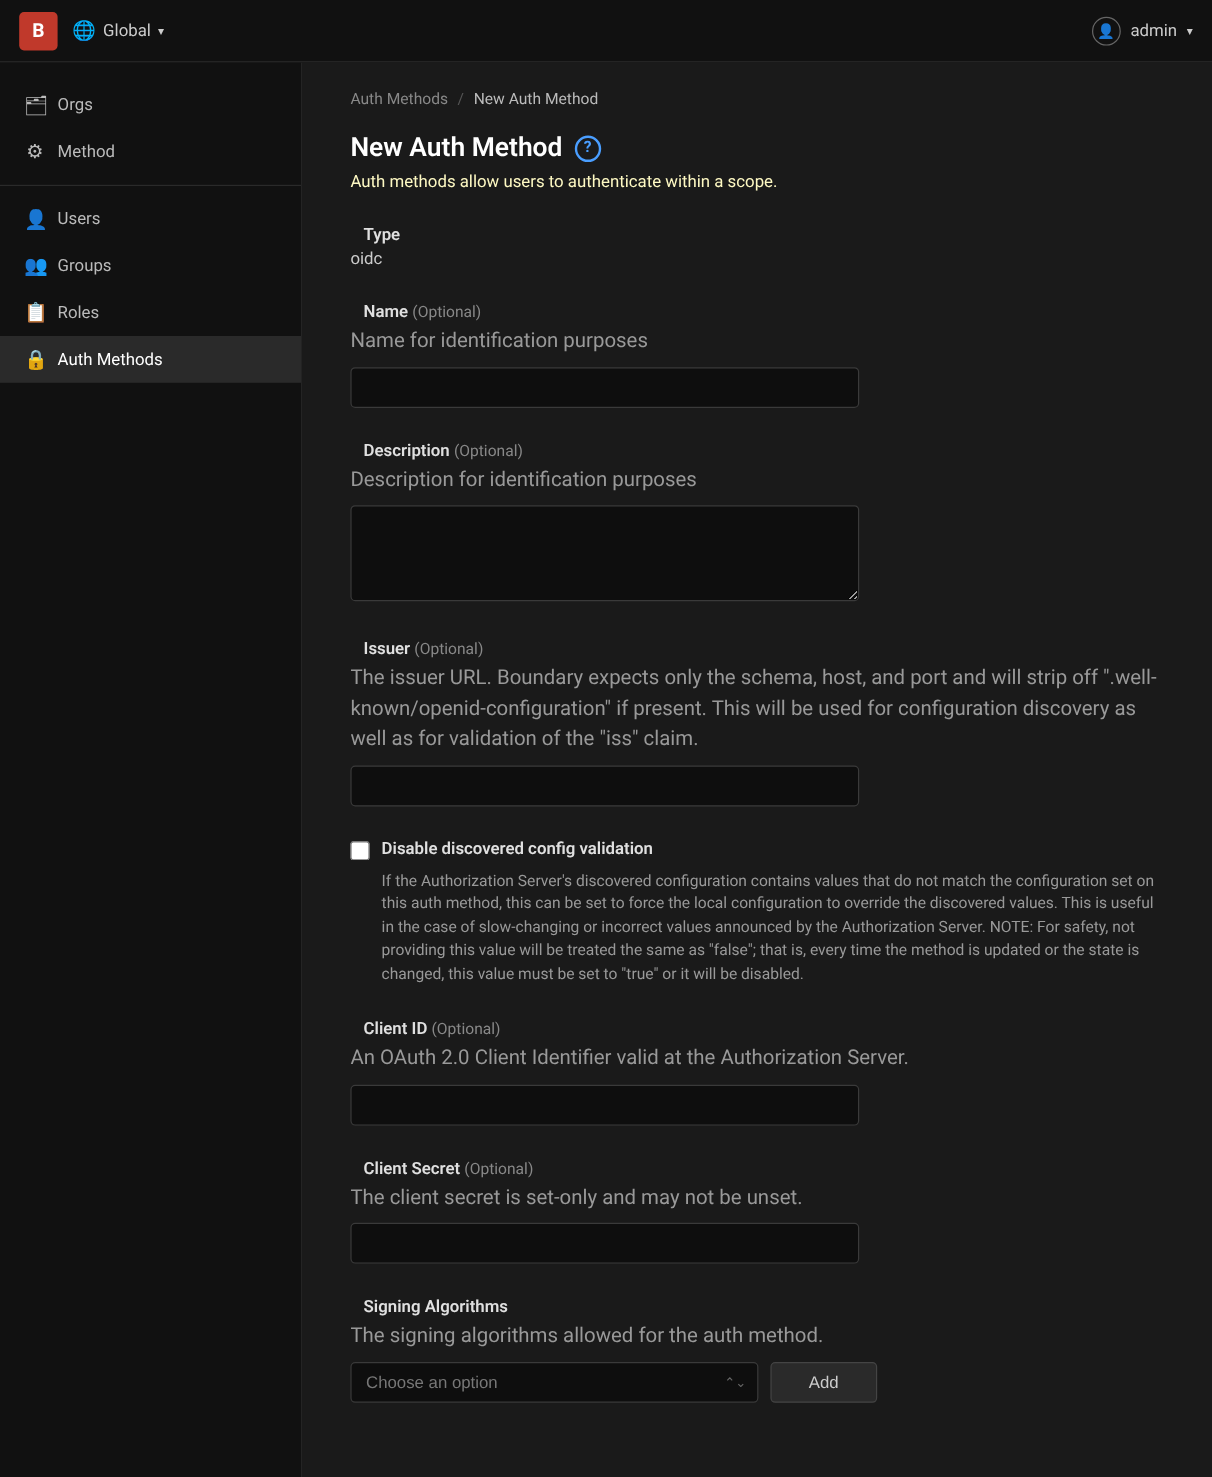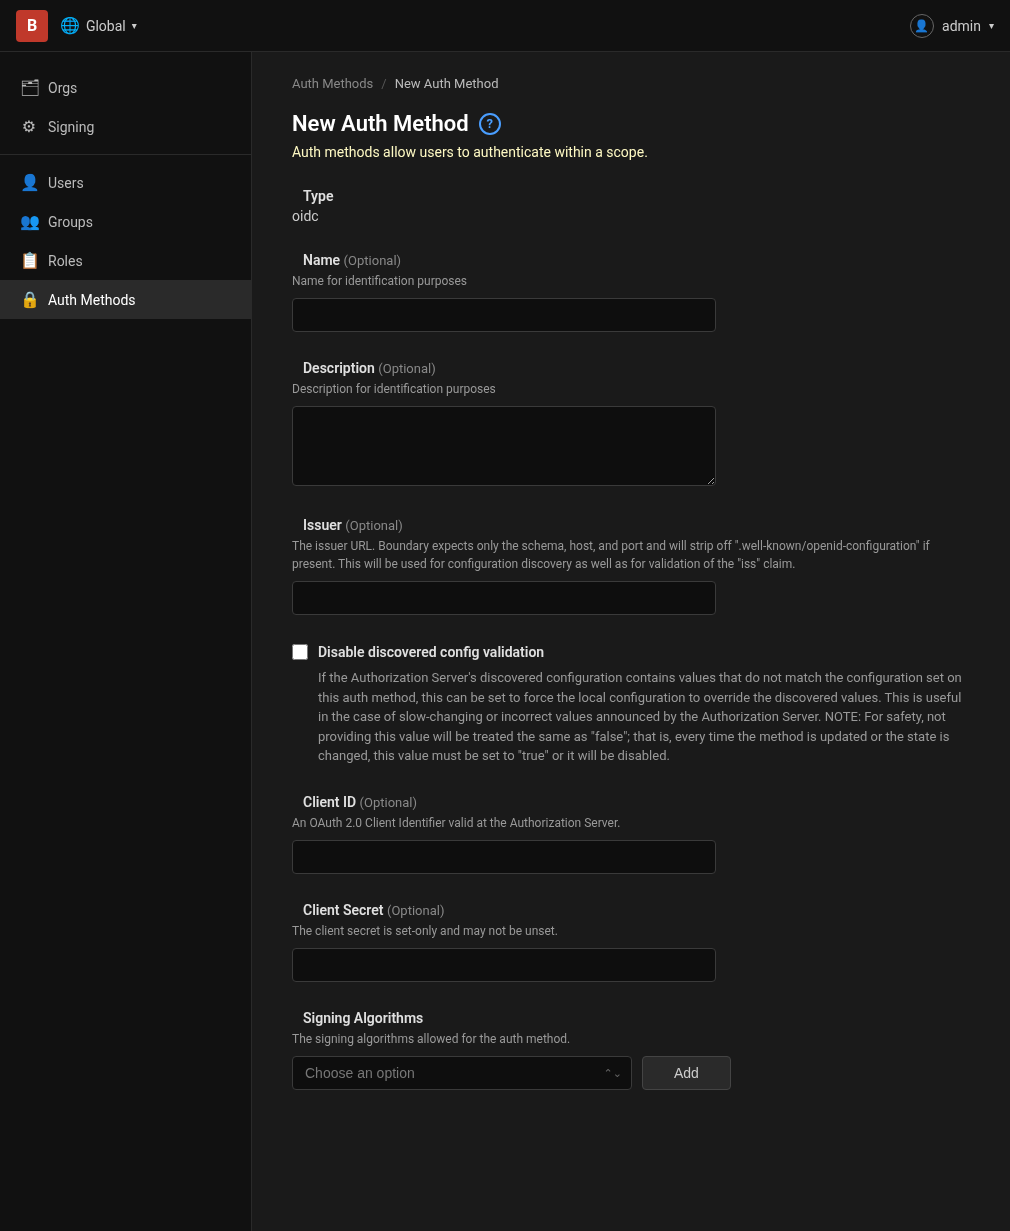--- a/index.html
+++ b/index.html
@@ -183,21 +183,21 @@
       margin-bottom: 4px;
       margin-left: 11px;
     }
     .field-value-static {
       color: #ccc;
       font-size: 14px;
       margin-top: 2px;
     }
     .field-description {
       color: #999;
-      font-size: 12px;
+      font-size: 17px;
       margin-bottom: 8px;
       line-height: 1.5;
     }
 
     
     .text-input {
       width: 424px;
       background: #0e0e0e;
       border: 1px solid #3a3a3a;
       border-radius: 4px;
@@ -315,21 +315,21 @@
 
 <div class="main-layout">
 
   <nav class="sidebar">
     <div class="sidebar-item">
       <span class="sidebar-icon">🗂</span>
       <span>Orgs</span>
     </div>
     <div class="sidebar-item">
       <span class="sidebar-icon">⚙</span>
-      <span>Signing</span>
+      <span>Method</span>
     </div>
     <div class="sidebar-divider"></div>
     <div class="sidebar-item">
       <span class="sidebar-icon">👤</span>
       <span>Users</span>
     </div>
     <div class="sidebar-item">
       <span class="sidebar-icon">👥</span>
       <span>Groups</span>
     </div>

